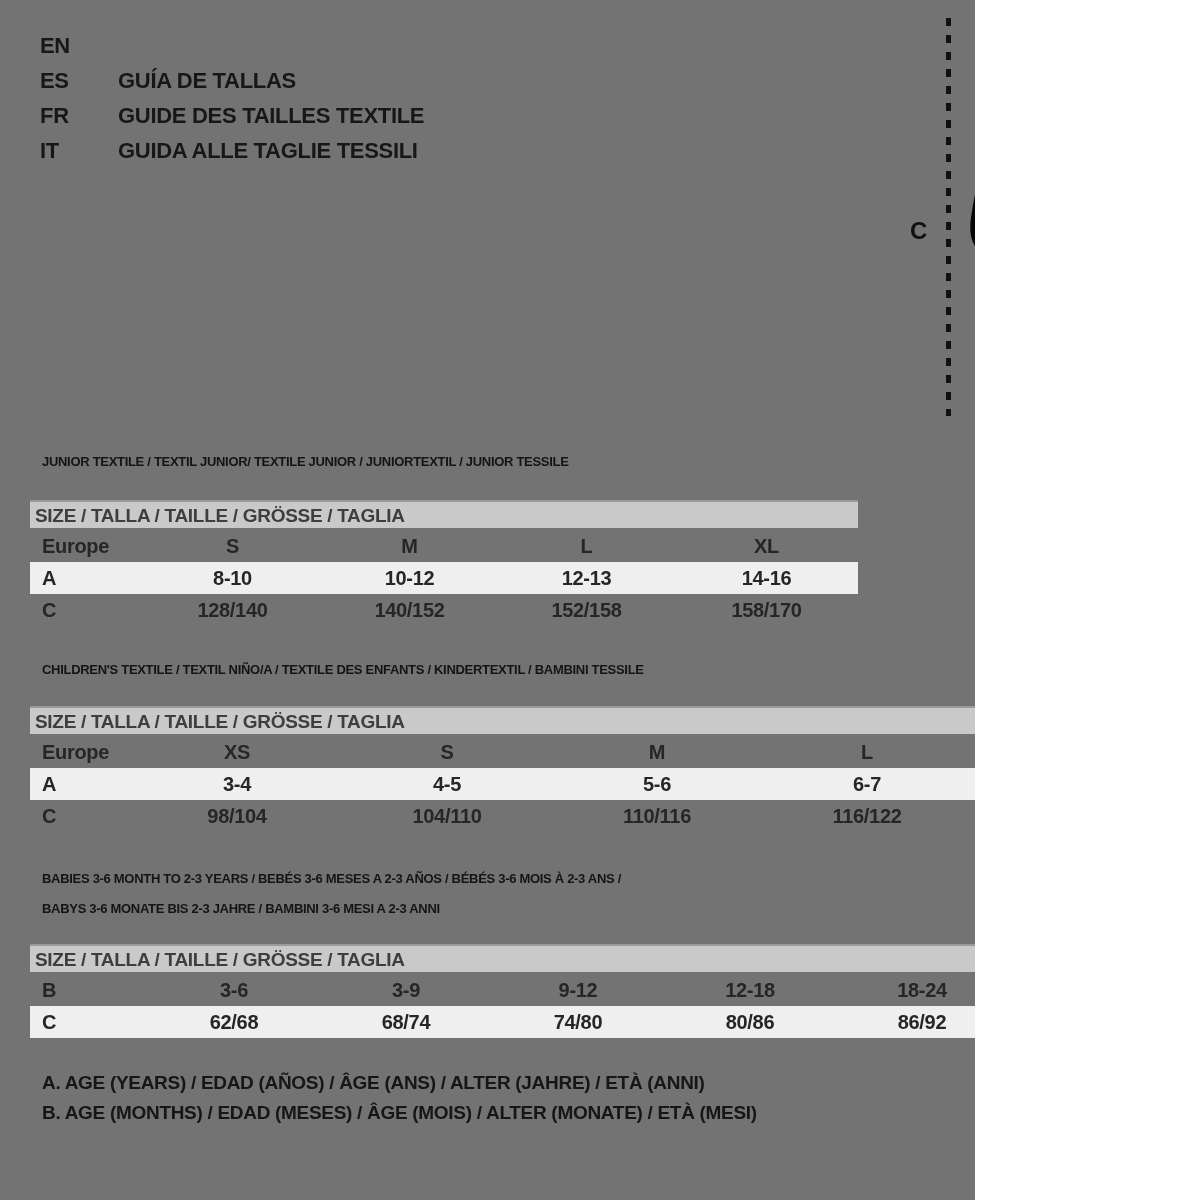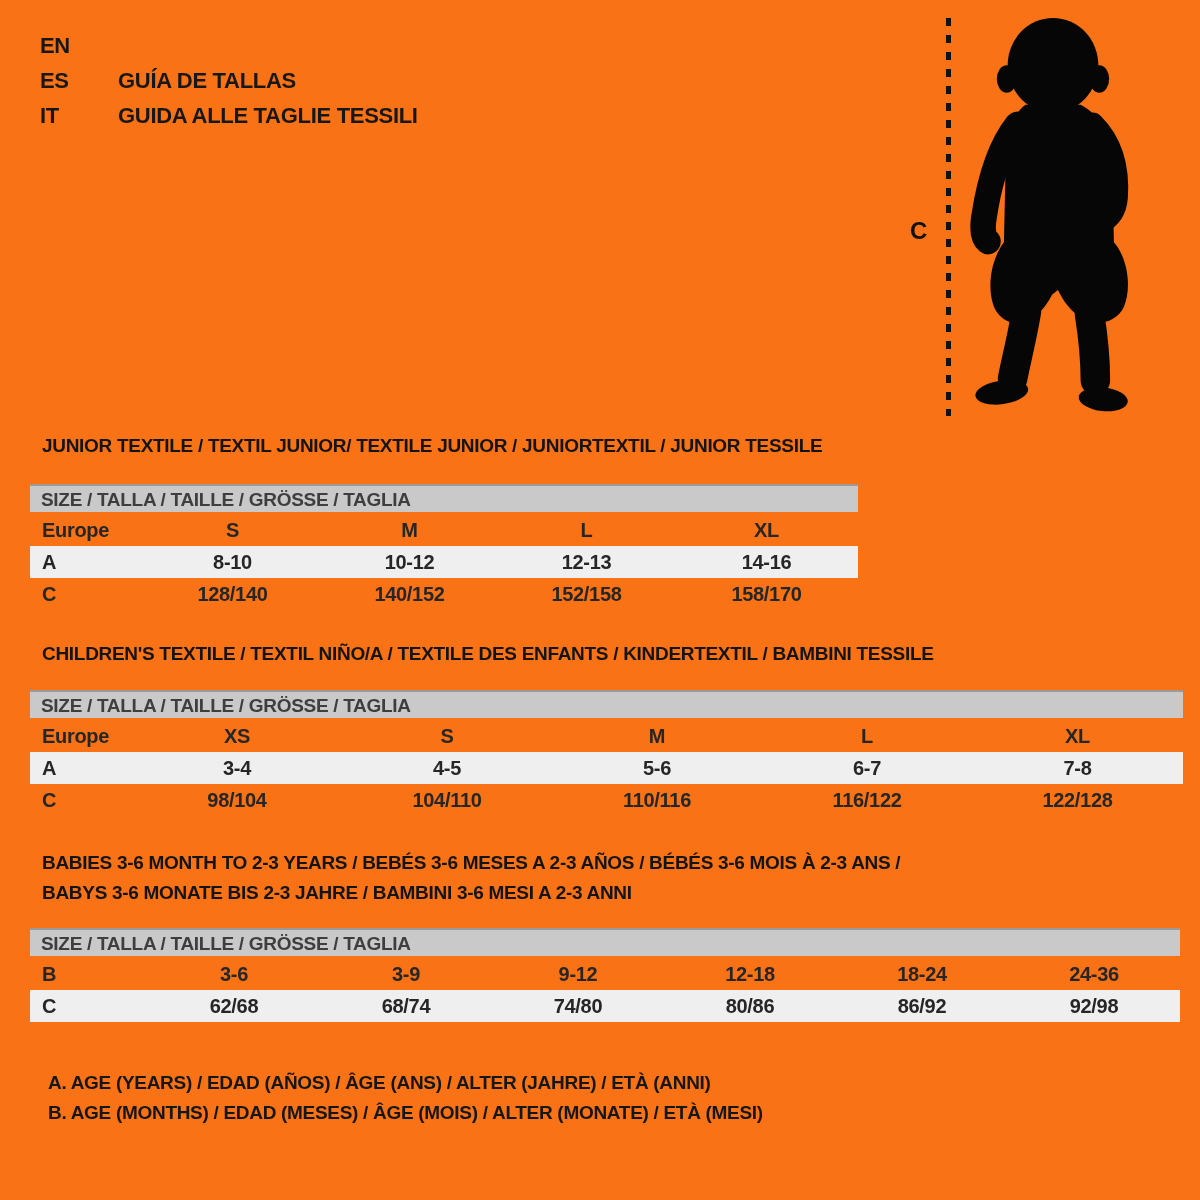--- a/index.html
+++ b/index.html
@@ -1,70 +1,74 @@
 <!DOCTYPE html>
 <html><head>
 <meta charset="utf-8">
 <style>
   html,body{margin:0;padding:0;background:#ffffff;}
   .canvas{
-    position:relative;width:1200px;height:1200px;background:#f97316;overflow:hidden;
+    position:relative;width:975px;height:1200px;background:#737373;overflow:hidden;
     font-family:"Liberation Sans", sans-serif;color:#1c1c1c;letter-spacing:-0.3px;
   }
   
   .lang-block{position:absolute;left:40px;top:28px;}
   .lang-row{display:flex;line-height:35px;font-size:22px;font-weight:700;color:#171717;}
   .lang-code{width:78px;flex:0 0 78px;}
   
   .figure{position:absolute;left:900px;top:0;width:300px;height:430px;}
   .measure-line{
     position:absolute;left:46px;top:18px;width:5px;height:398px;
     background:repeating-linear-gradient(to bottom,#111 0 8px,transparent 8px 17px);
   }
   .measure-label{position:absolute;left:10px;top:217px;font-size:24px;font-weight:700;color:#111;}
   .silhouette{position:absolute;left:62px;top:14px;width:182px;height:404px;}
   
   .section{position:absolute;left:30px;}
   .sec-junior{top:436px;width:828px;}
   .sec-children{top:644px;width:1153px;}
   .sec-babies{top:848px;width:1150px;}
-  .section-title{margin:0 0 0 12px;font-size:19px;font-weight:700;color:#141414;}
+  .section-title{margin:16px 0 0 12px;font-size:13px;font-weight:700;color:#141414;}
   .section-title .tline{display:block;line-height:20px;}
   .sec-babies .section-title .tline{line-height:30px;}
   .size-bar{
     box-sizing:border-box;height:28px;line-height:27px;background:#c9c9c9;
-    border-top:2px solid #9a9a9a;padding-left:11px;
+    border-top:2px solid #9a9a9a;padding-left:5px;
     font-size:19px;font-weight:700;color:#3e3e3e;margin-bottom:2px;
   }
   .sec-junior .size-bar{margin-top:28px;}
   .sec-children .size-bar{margin-top:26px;}
   .sec-babies .size-bar{margin-top:20px;}
   table.size-table{border-collapse:collapse;width:100%;table-layout:fixed;}
   table.size-table td{
     height:32px;padding:0;font-size:20px;font-weight:700;color:#262626;
     text-align:center;vertical-align:middle;white-space:nowrap;overflow:hidden;
   }
   table.size-table td.lbl{text-align:left;padding-left:12px;margin-top:20px;}
   table.size-table tr:nth-child(even) td{background:#efefef;}
   
-  .legend{position:absolute;left:48px;top:1068px;}
+  .legend{position:absolute;left:42px;top:1068px;}
   .legend-line{line-height:30px;font-size:19px;font-weight:700;color:#161616;}
 </style>
 </head>
 <body>
 
 <div class="canvas">
 
   <div class="lang-block">
     <div class="lang-row">
       <span class="lang-code">EN</span>
     </div>
     <div class="lang-row">
       <span class="lang-code">ES</span>
       <span class="lang-text">GUÍA DE TALLAS</span>
+    </div>
+    <div class="lang-row">
+      <span class="lang-code">FR</span>
+      <span class="lang-text">GUIDE DES TAILLES TEXTILE</span>
     </div>
     <div class="lang-row">
       <span class="lang-code">IT</span>
       <span class="lang-text">GUIDA ALLE TAGLIE TESSILI</span>
     </div>
   </div>
 
   <div class="figure">
     <div class="measure-line"></div>
     <div class="measure-label">C</div>

